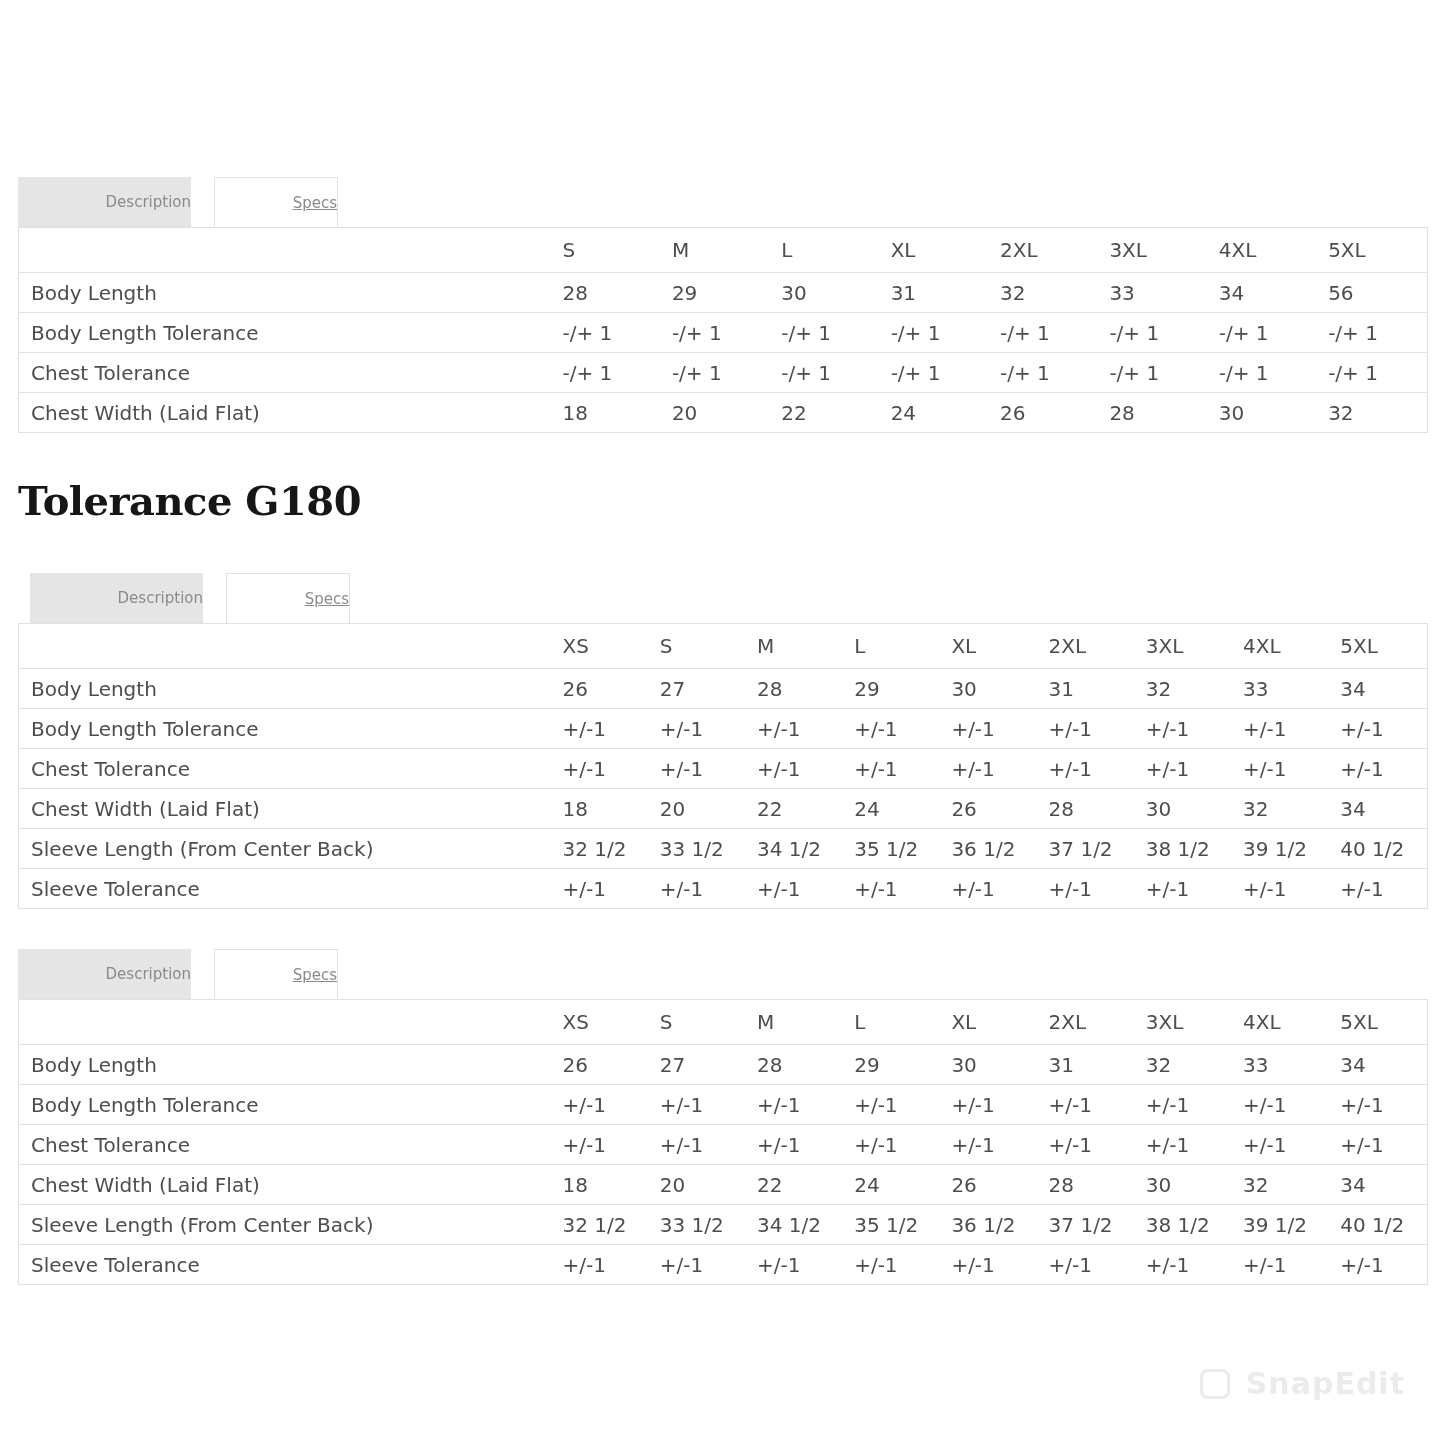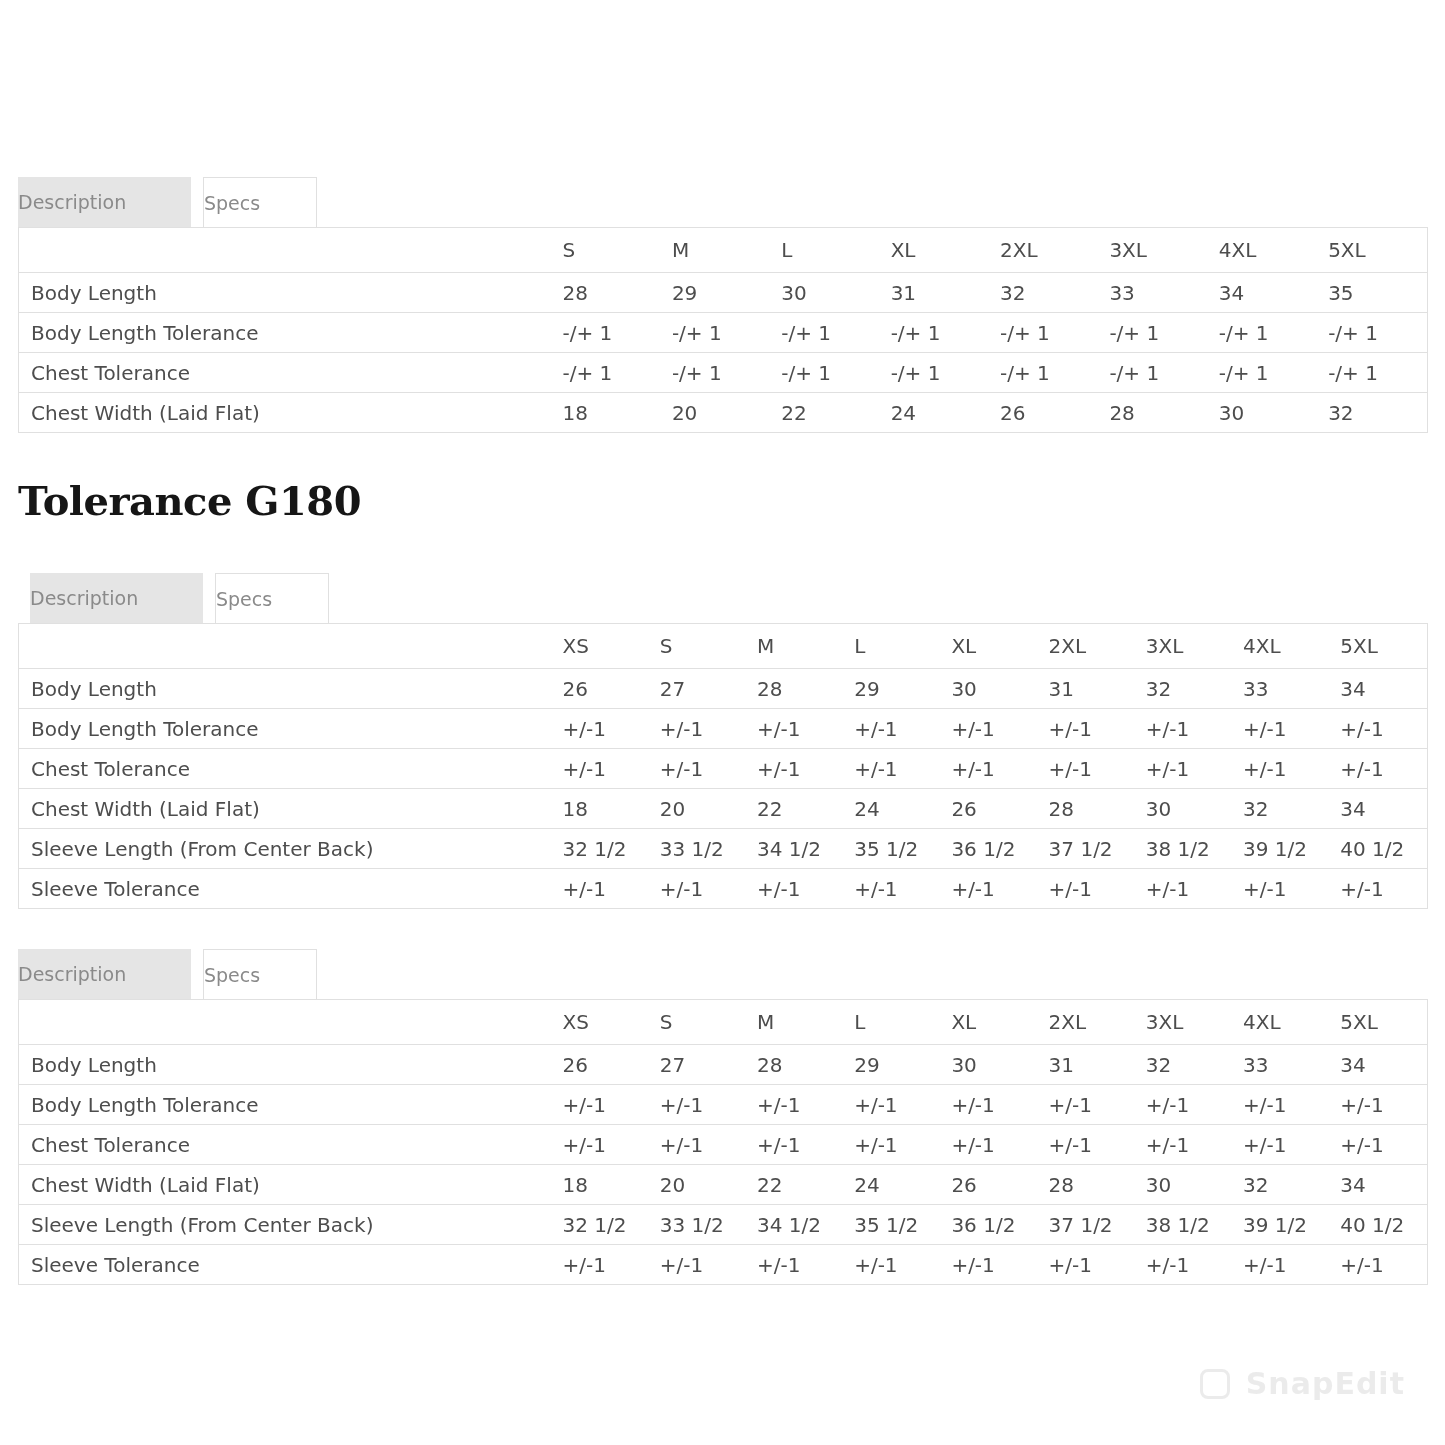--- a/index.html
+++ b/index.html
@@ -25,33 +25,34 @@
     font-size:40px;
     line-height:1;
     color:var(--title-text);
     margin:0;
     letter-spacing:-0.5px;
   }
   .tabs{display:flex;margin-top:29px;position:relative;z-index:2;}
   .tabs.indent{margin-left:12px;}
   .tab{
     height:50px;line-height:50px;
-    font-size:19px;color:var(--tab-text);
-    text-align:left;
+    font-size:15px;color:var(--tab-text);
+    text-align:right;
     cursor:pointer;
     white-space:nowrap;
   }
   .tab.inactive{background:var(--tab-bg);width:173px;}
   .tab.active{
     background:#fff;
-    width:114px;
-    margin-left:12px;
+    width:124px;
+    margin-left:23px;
     margin-bottom:-1px;
     border:1px solid var(--border);
     border-bottom:none;
+    text-decoration:underline;
   }
   .spec-table{
     width:100%;
     border-collapse:collapse;
     table-layout:fixed;
     border:1px solid var(--border);
     font-size:20px;
     color:var(--cell-text);
   }
   .spec-table th,.spec-table td{
@@ -122,21 +123,21 @@
         <tbody>
           <tr>
             <td class="row-label">Body Length</td>
             <td>28</td>
             <td>29</td>
             <td>30</td>
             <td>31</td>
             <td>32</td>
             <td>33</td>
             <td>34</td>
-            <td>35</td>
+            <td>56</td>
           </tr>
           <tr>
             <td class="row-label">Body Length Tolerance</td>
             <td>-/+ 1</td>
             <td>-/+ 1</td>
             <td>-/+ 1</td>
             <td>-/+ 1</td>
             <td>-/+ 1</td>
             <td>-/+ 1</td>
             <td>-/+ 1</td>

